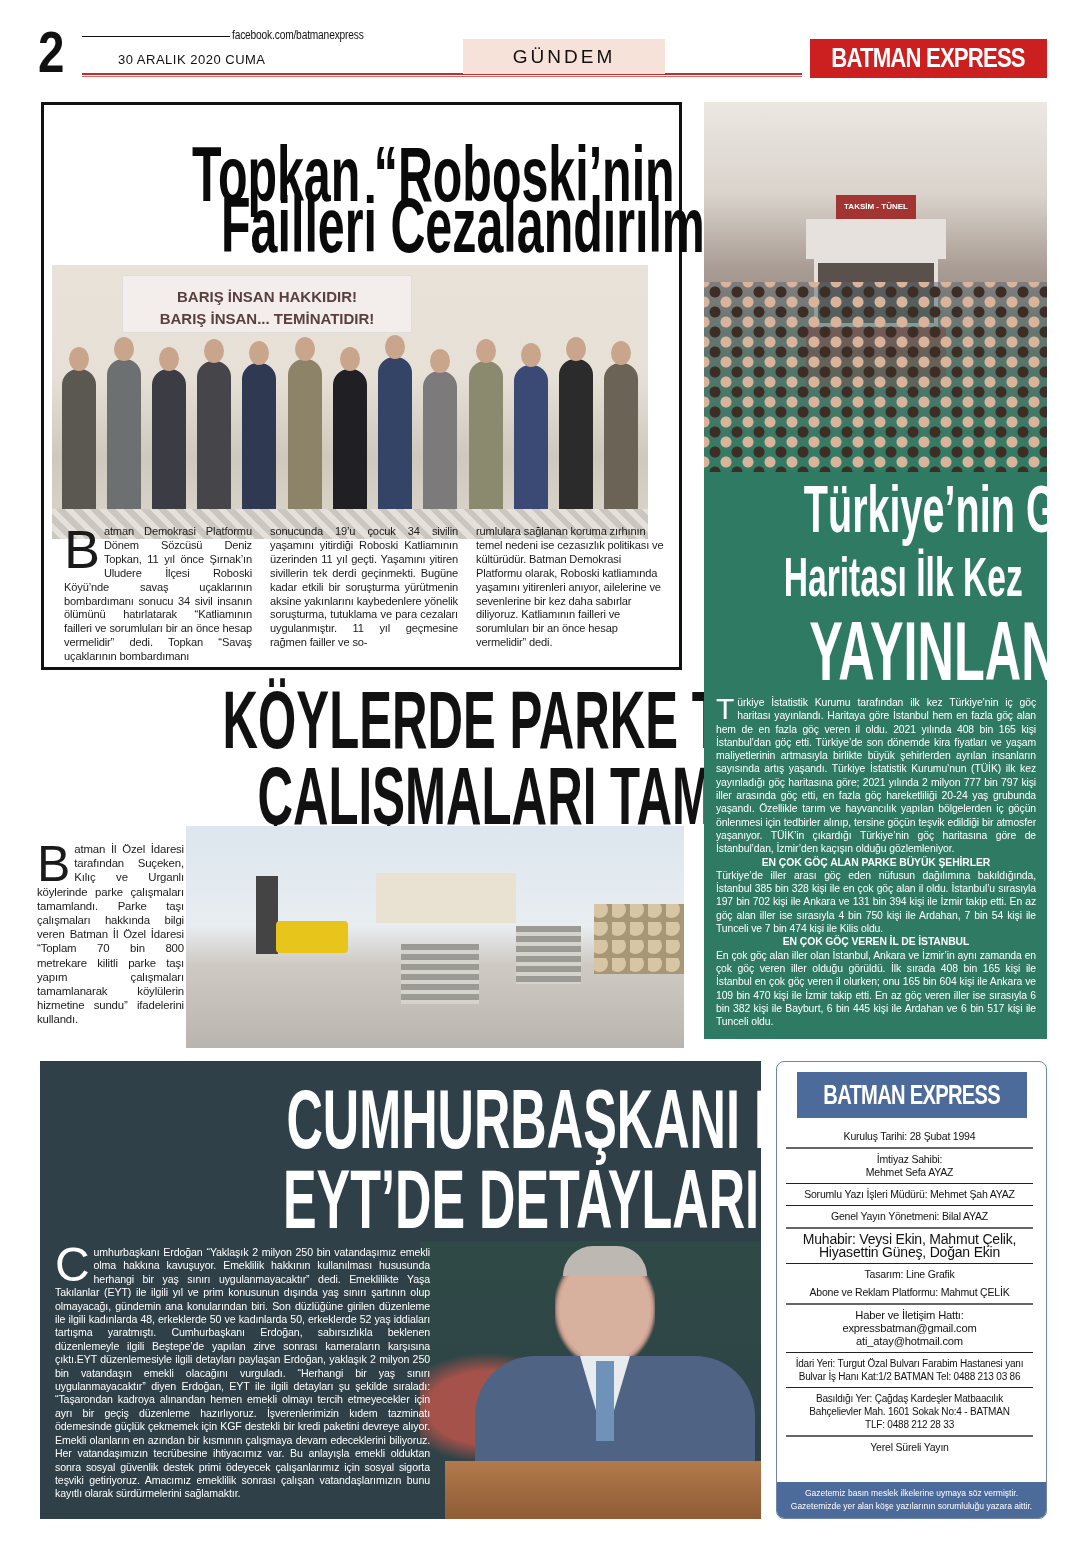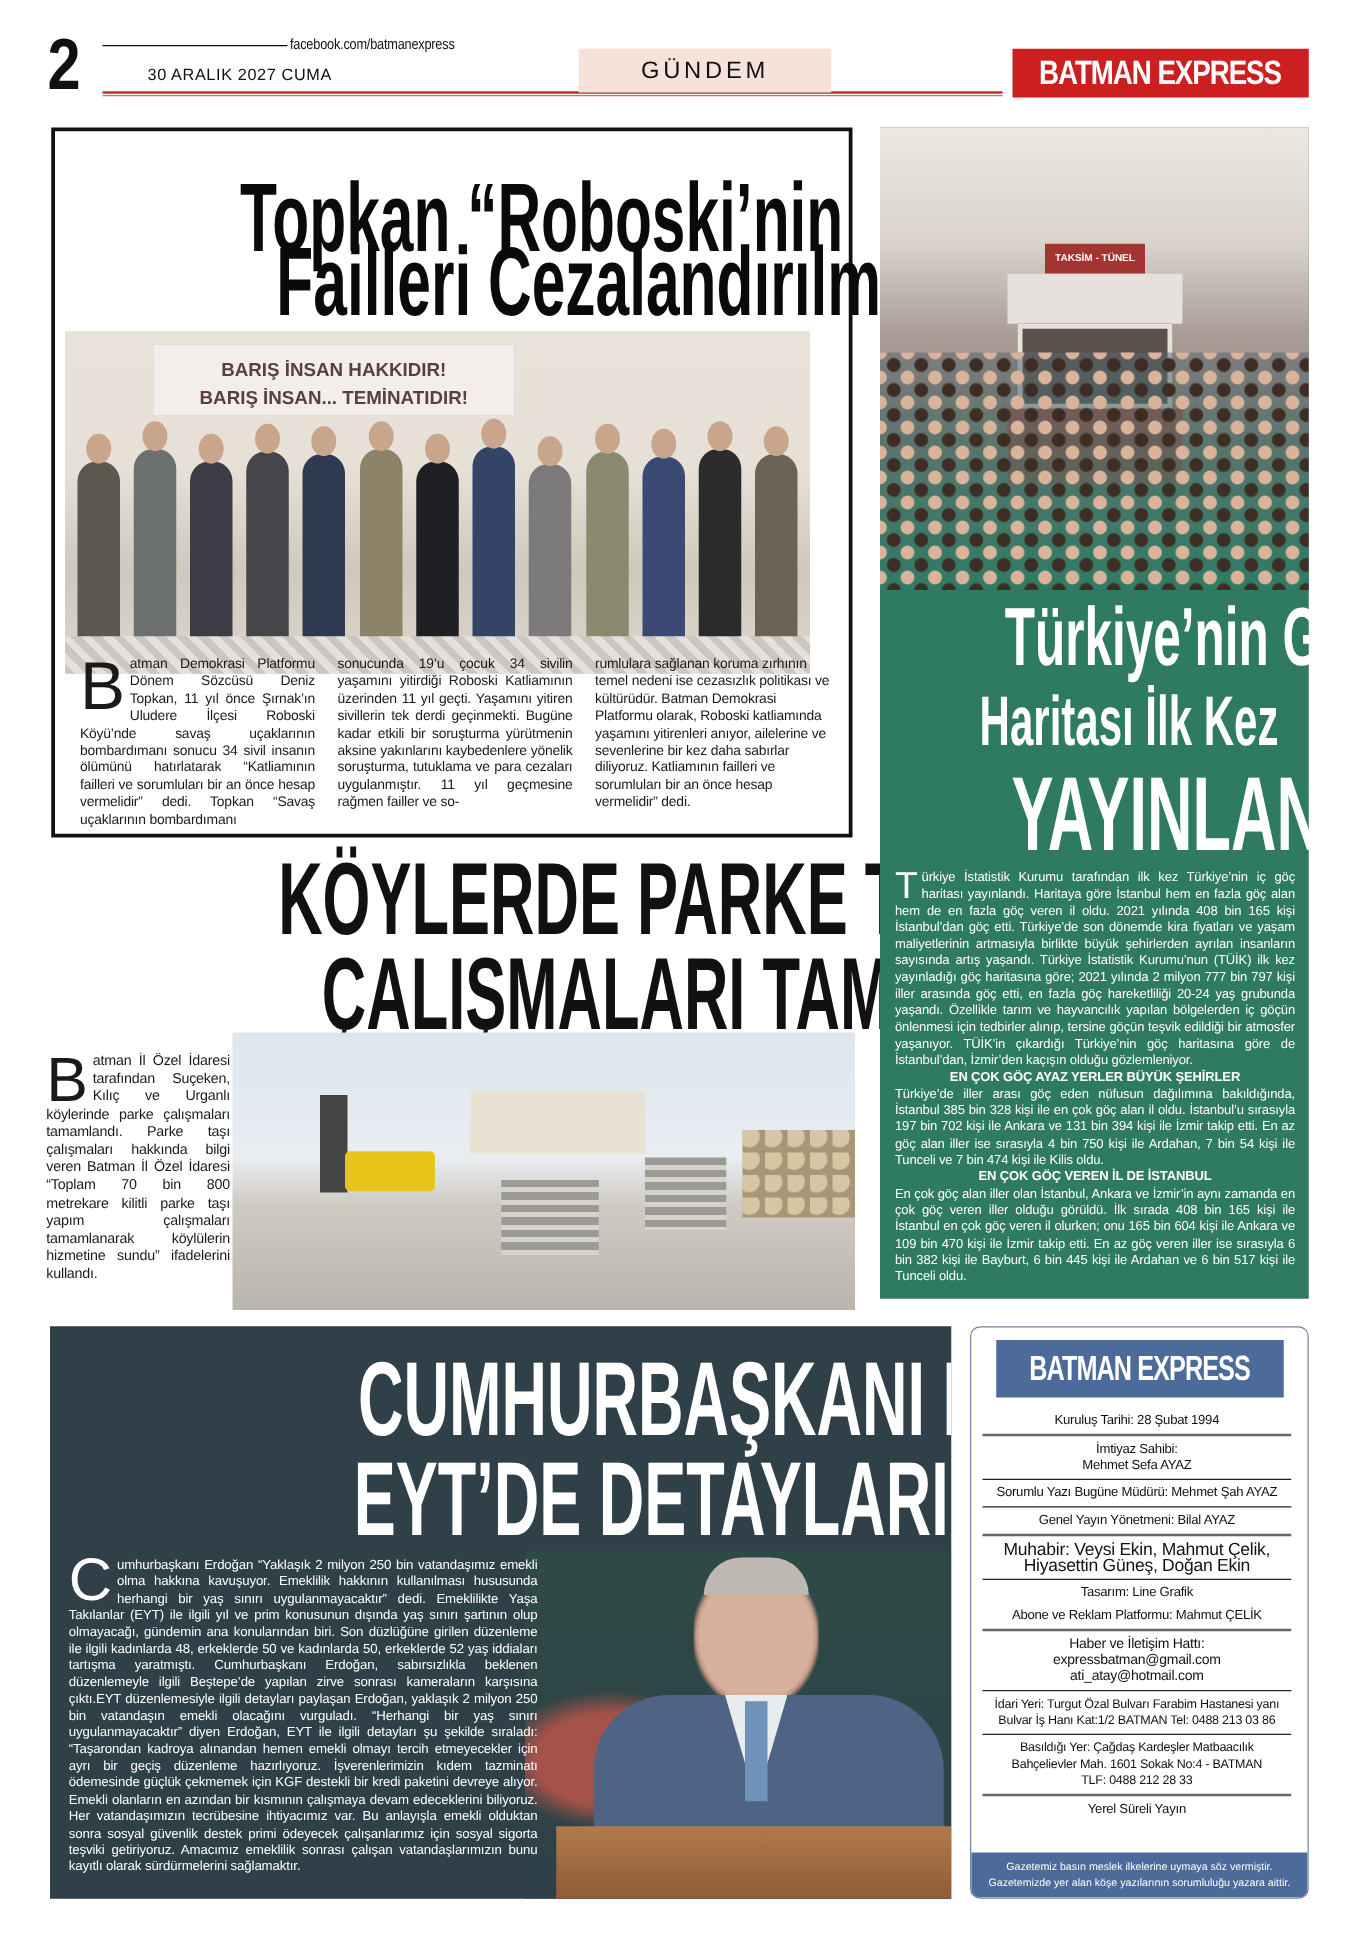--- a/index.html
+++ b/index.html
@@ -85,21 +85,21 @@
   .imp-row { text-align: center; font-size: 10.5px; line-height: 13px; padding: 4px 0; border-bottom: 1px solid #222; letter-spacing: -0.2px; }
   .imp-row.gray { border-bottom: 2px solid #666; }
   .imp-footer { position: absolute; left: 0; bottom: 0; width: 100%; height: 36px; background: #4d6b9a; color: #fff; font-size: 8.5px; text-align: center; line-height: 13px; padding-top: 5px; }
 </style>
 </head>
 <body>
 
 <div class="page-num">2</div>
 <div class="fb-line"></div>
 <div class="fb-text">facebook.com/batmanexpress</div>
-<div class="date-text">30 ARALIK 2027 CUMA</div>
+<div class="date-text">30 ARALIK 2020 CUMA</div>
 <div class="rule-top"></div>
 <div class="rule-top2"></div>
 <div class="section-tab">GÜNDEM</div>
 <div class="brand-top">
     <span>BATMAN EXPRESS</span>
   </div>
 
 <div class="box1">
   <div class="h1" style="top:6px;font-size:78px;line-height:76px;margin-top:25px;"><span>Topkan “Roboski’nin</span></div>
   <div class="h1" style="top:82px;font-size:78px;line-height:76px;"><span>Failleri Cezalandırılmadı”</span></div>
@@ -162,21 +162,21 @@
     </div>
     <div class="crowd"></div>
   </div>
 
   <div class="green-head" style="top:374px;font-size:66px;line-height:66px;"><span>Türkiye’nin Göç</span></div>
   <div class="green-head" style="top:442px;font-size:56px;line-height:66px;"><span>Haritası İlk Kez</span></div>
   <div class="green-head" style="top:508px;font-size:84px;line-height:82px;"><span>YAYINLANDI!</span></div>
 
   <div class="green-body">
     <p><span class="dcap">T</span><span>ürkiye İstatistik Kurumu tarafından ilk kez Türkiye’nin iç göç haritası yayınlandı. Haritaya göre İstanbul hem en fazla göç alan hem de en fazla göç veren il oldu. 2021 yılında 408 bin 165 kişi İstanbul’dan göç etti. Türkiye’de son dönemde kira fiyatları ve yaşam maliyetlerinin artmasıyla birlikte büyük şehirlerden ayrılan insanların sayısında artış yaşandı. Türkiye İstatistik Kurumu’nun (TÜİK) ilk kez yayınladığı göç haritasına göre; 2021 yılında 2 milyon 777 bin 797 kişi iller arasında göç etti, en fazla göç hareketliliği 20-24 yaş grubunda yaşandı. Özellikle tarım ve hayvancılık yapılan bölgelerden iç göçün önlenmesi için tedbirler alınıp, tersine göçün teşvik edildiği bir atmosfer yaşanıyor. TÜİK’in çıkardığı Türkiye’nin göç haritasına göre de İstanbul’dan, İzmir’den kaçışın olduğu gözlemleniyor.</span></p>
-    <p class="sub">EN ÇOK GÖÇ AYAZ YERLER BÜYÜK ŞEHİRLER</p>
+    <p class="sub">EN ÇOK GÖÇ ALAN PARKE BÜYÜK ŞEHİRLER</p>
     <p>Türkiye’de iller arası göç eden nüfusun dağılımına bakıldığında, İstanbul 385 bin 328 kişi ile en çok göç alan il oldu. İstanbul’u sırasıyla 197 bin 702 kişi ile Ankara ve 131 bin 394 kişi ile İzmir takip etti. En az göç alan iller ise sırasıyla 4 bin 750 kişi ile Ardahan, 7 bin 54 kişi ile Tunceli ve 7 bin 474 kişi ile Kilis oldu.</p>
     <p class="sub">EN ÇOK GÖÇ VEREN İL DE İSTANBUL</p>
     <p>En çok göç alan iller olan İstanbul, Ankara ve İzmir’in aynı zamanda en çok göç veren iller olduğu görüldü. İlk sırada 408 bin 165 kişi ile İstanbul en çok göç veren il olurken; onu 165 bin 604 kişi ile Ankara ve 109 bin 470 kişi ile İzmir takip etti. En az göç veren iller ise sırasıyla 6 bin 382 kişi ile Bayburt, 6 bin 445 kişi ile Ardahan ve 6 bin 517 kişi ile Tunceli oldu.</p>
   </div>
 </div>
 
 <div class="dark-box">
   <div class="dark-head" style="top:18px;font-size:84px;line-height:80px;"><span>CUMHURBAŞKANI ERDOĞAN,</span></div>
   <div class="dark-head" style="top:98px;font-size:84px;line-height:80px;"><span>EYT’DE DETAYLARI AÇIKLADI</span></div>
 
@@ -195,21 +195,21 @@
 </div>
 
 <div class="imprint">
   <div class="brand-box">
       <span>BATMAN EXPRESS</span>
     </div>
   <div class="imp-list">
     <div class="imp-row gray" style="white-space:pre-line">Kuruluş Tarihi: 28 Şubat 1994</div>
     <div class="imp-row" style="white-space:pre-line">İmtiyaz Sahibi:
 Mehmet Sefa AYAZ</div>
-    <div class="imp-row" style="white-space:pre-line">Sorumlu Yazı Bugüne Müdürü: Mehmet Şah AYAZ</div>
+    <div class="imp-row" style="white-space:pre-line">Sorumlu Yazı İşleri Müdürü: Mehmet Şah AYAZ</div>
     <div class="imp-row gray" style="white-space:pre-line">Genel Yayın Yönetmeni: Bilal AYAZ</div>
     <div class="imp-row" style="white-space:pre-line;font-size:14px">Muhabir: Veysi Ekin, Mahmut Çelik,
 Hiyasettin Güneş, Doğan Ekin</div>
     <div class="imp-row" style="white-space:pre-line;border-bottom:0;padding-bottom:1px">Tasarım: Line Grafik</div>
     <div class="imp-row gray" style="white-space:pre-line">Abone ve Reklam Platformu: Mahmut ÇELİK</div>
     <div class="imp-row" style="white-space:pre-line;font-size:11.2px">Haber ve İletişim Hattı:
 expressbatman@gmail.com
 ati_atay@hotmail.com</div>
     <div class="imp-row" style="white-space:pre-line;font-size:10px">İdari Yeri: Turgut Özal Bulvarı Farabim Hastanesi yanı
 Bulvar İş Hanı Kat:1/2 BATMAN Tel: 0488 213 03 86</div>

